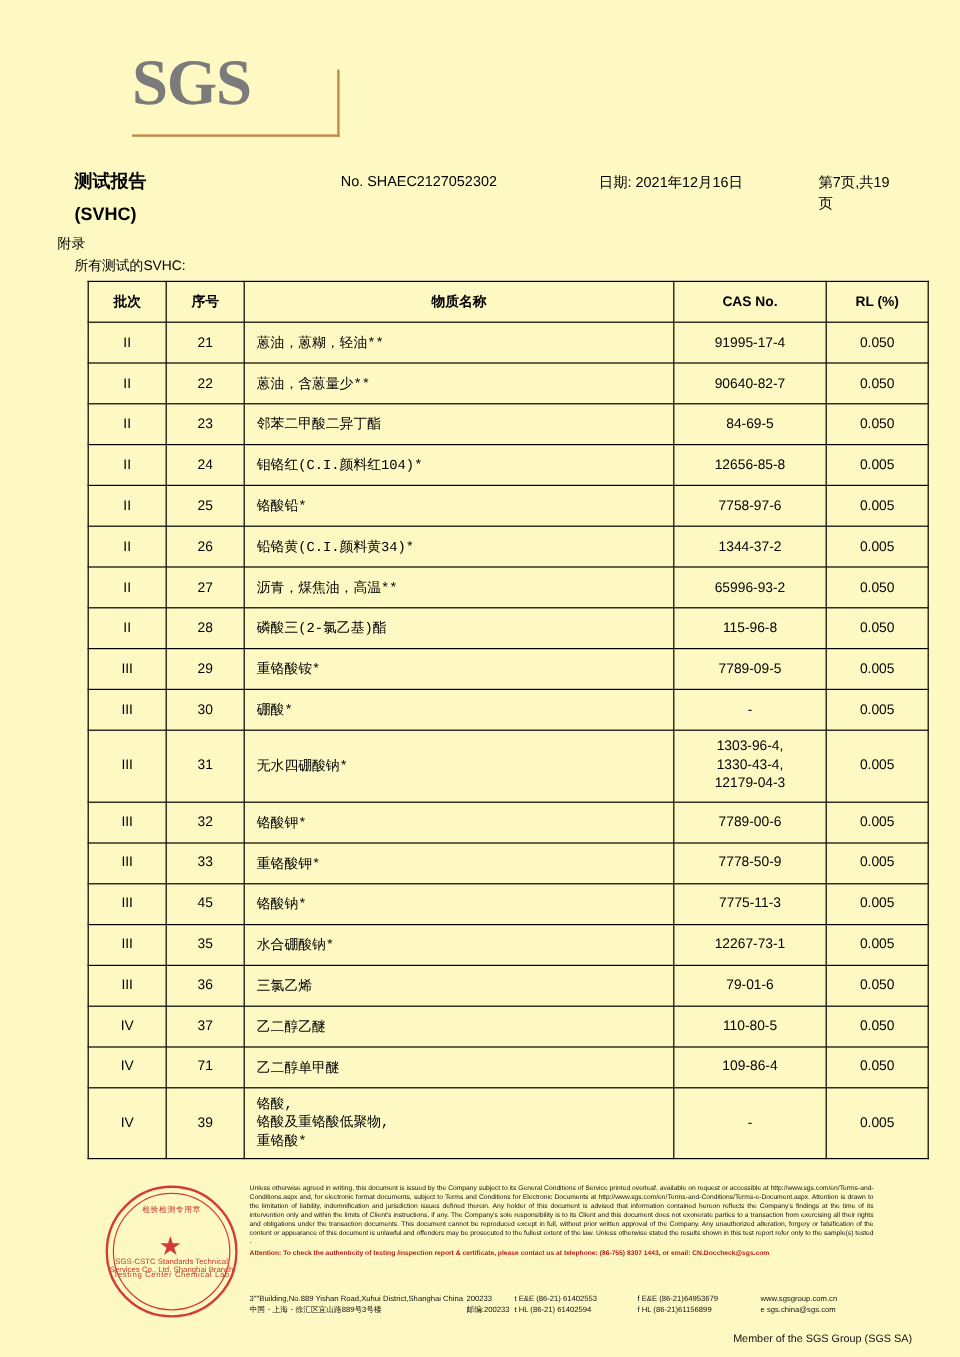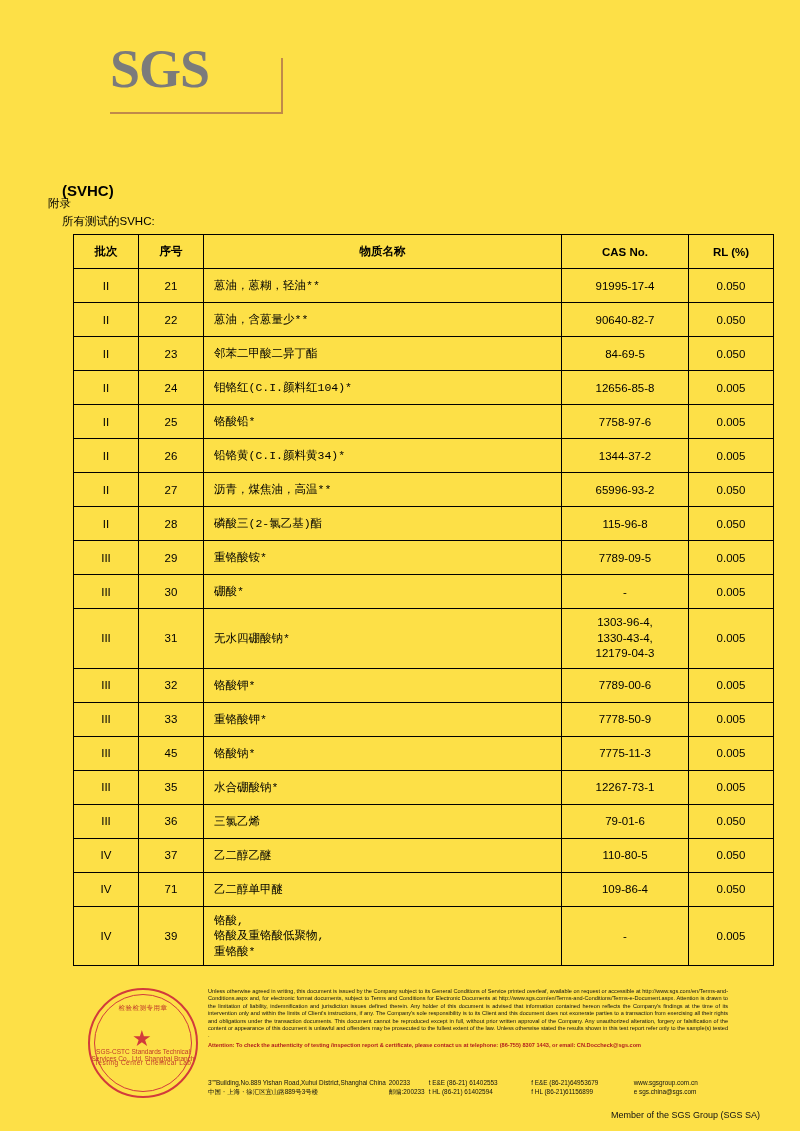--- a/index.html
+++ b/index.html
@@ -13,21 +13,21 @@
     font-family: "Liberation Sans", sans-serif;
     color: #000;
     position: relative;
     overflow: hidden;
   }
   .page {
     position: absolute;
     left: 0; top: 0;
     width: 800px;
     height: 1131px;
-    background: #fde047;
+    background: #fef9c3;
   }
 
   
   .logo-area {
     position: absolute;
     left: 62px;
     top: 34px;
     width: 700px;
     height: 90px;
   }
@@ -70,21 +70,21 @@
   .doc-title {
     position: absolute;
     left: 0;
     top: 0;
     font-size: 15px;
     font-weight: bold;
   }
   .doc-title2 {
     position: absolute;
     left: 62px;
-    top: 182px;
+    top: 170px;
     font-size: 15px;
     font-weight: bold;
   }
   .report-no {
     position: absolute;
     left: 222px;
     top: 2px;
     font-size: 12px;
   }
   .report-date {
@@ -244,20 +244,26 @@
 <body>
 
 <div class="page">
 
   <div class="logo-area">
     <div class="sgs-logo">SGS</div>
     <div class="logo-rule-h"></div>
     <div class="logo-rule-v"></div>
   </div>
 
+  <div class="title-row">
+    <div class="doc-title">测试报告</div>
+    <div class="report-no">No. SHAEC2127052302</div>
+    <div class="report-date">日期: 2021年12月16日</div>
+    <div class="report-page">第7页,共19页</div>
+  </div>
   <div class="doc-title2">(SVHC)</div>
   <div class="appendix">附录</div>
   <div class="appendix-sub">所有测试的SVHC:</div>
 
   <table class="svhc-table">
     <thead>
       <tr>
         <th class="col-batch">批次</th>
         <th class="col-no">序号</th>
         <th class="col-name" style="text-align:center">物质名称</th>

